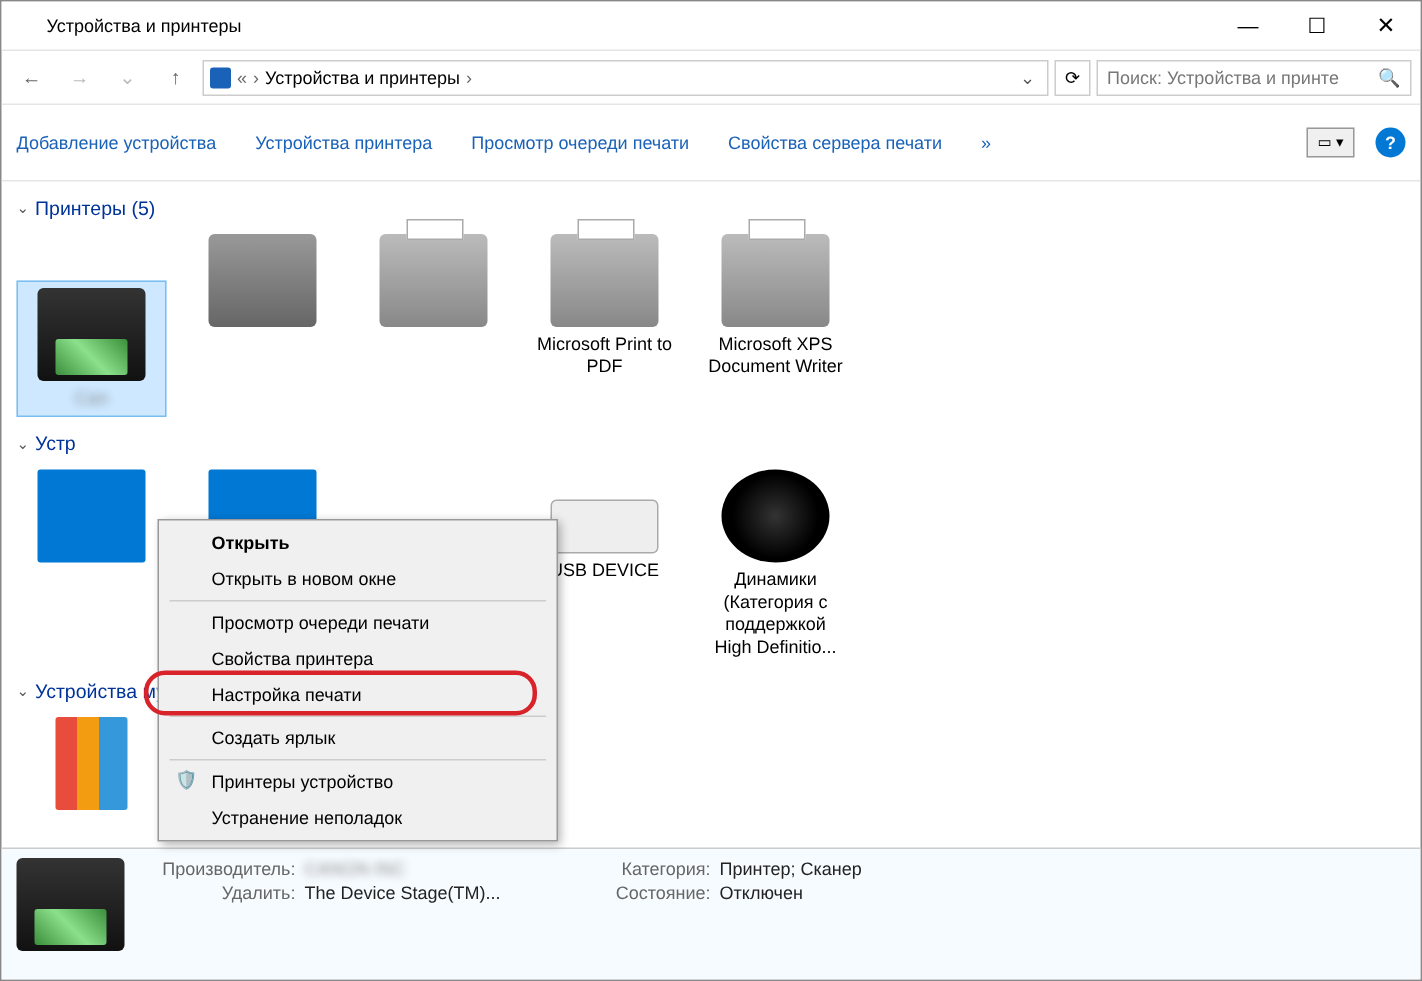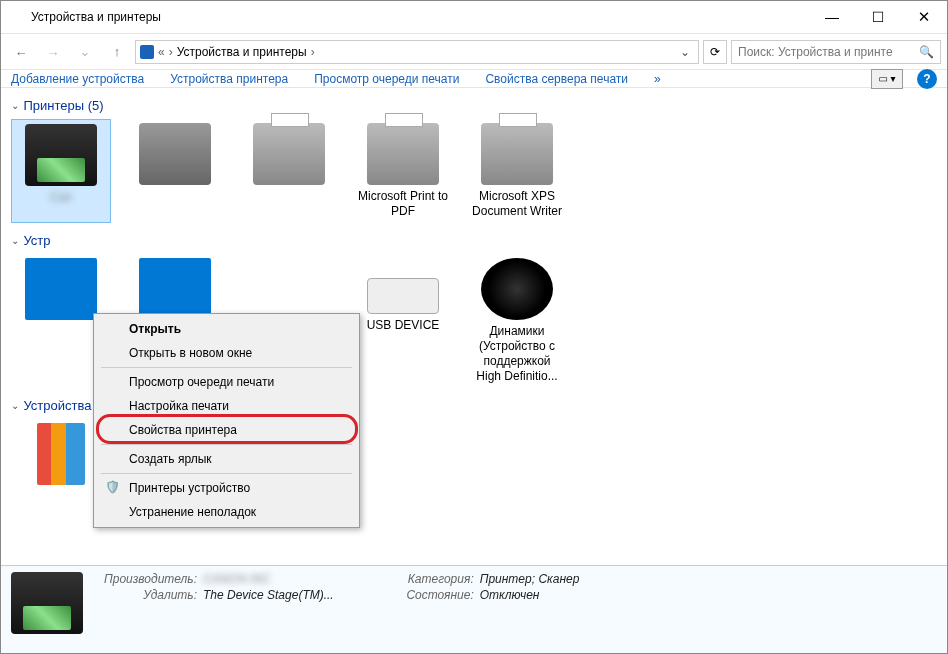--- a/index.html
+++ b/index.html
@@ -15,59 +15,59 @@
 .navbar { height: 36px; display: flex; align-items: center; padding: 0 6px; gap: 4px; border-top: 1px solid #e5e5e5; }
 .nav-btn { width: 28px; height: 28px; display: flex; align-items: center; justify-content: center; color: #666; font-size: 13px; }
 .nav-btn.disabled { color: #bbb; }
 .addr-bar { flex: 1; height: 24px; border: 1px solid #ccc; display: flex; align-items: center; padding: 0 4px; gap: 4px; font-size: 12px; }
 .addr-bar .sep { color: #666; }
 .addr-dropdown { width: 18px; text-align: center; color: #555; }
 .refresh-btn { width: 24px; height: 24px; border: 1px solid #ccc; display: flex; align-items: center; justify-content: center; }
 .search-bar { width: 210px; height: 24px; border: 1px solid #ccc; display: flex; align-items: center; padding: 0 6px; color: #777; }
 .search-bar .ph { flex: 1; overflow: hidden; white-space: nowrap; }
 
-.toolbar { height: 19px; display: flex; align-items: center; padding: 0 10px; gap: 26px; border-top: 1px solid #e5e5e5; border-bottom: 1px solid #e5e5e5; }
+.toolbar { height: 52px; display: flex; align-items: center; padding: 0 10px; gap: 26px; border-top: 1px solid #e5e5e5; border-bottom: 1px solid #e5e5e5; }
 .toolbar-item { color: #1a62b8; font-size: 12px; cursor: default; }
 .toolbar-right { margin-left: auto; display: flex; align-items: center; gap: 14px; }
 .view-btn { width: 32px; height: 20px; border: 1px solid #999; background: #f0f0f0; display: flex; align-items: center; justify-content: center; font-size: 10px; }
 .help-btn { width: 20px; height: 20px; border-radius: 50%; background: #0078d4; color: #fff; display: flex; align-items: center; justify-content: center; font-weight: bold; }
 
 .content { position: relative; padding: 6px 10px; height: 460px; overflow: hidden; }
 .section-header { display: flex; align-items: center; gap: 4px; color: #003399; font-size: 13px; margin: 4px 0 6px 0; }
 .section-header .chev { font-size: 10px; color: #555; }
 
 .item-grid { display: flex; gap: 14px; flex-wrap: wrap; margin-bottom: 10px; }
 .item { width: 100px; text-align: center; font-size: 12px; padding: 4px; position: relative; }
-.item.selected { background: #cde8ff; border: 1px solid #7abef0; }
+.item.selected { background: #cde8ff; border: 1px solid #7abef0; margin-top: 35px; }
 .item .device-icon { width: 72px; height: 62px; margin: 0 auto 4px; }
 .item .label { line-height: 1.25; word-wrap: break-word; }
 
 .printer-icon { background: linear-gradient(#333,#111); border-radius: 4px; position: relative; }
 .printer-icon::before { content: ''; position: absolute; bottom: 4px; left: 12px; width: 48px; height: 24px; background: linear-gradient(45deg,#3b8e3b,#8be08b,#3b8e3b); border-radius: 2px; }
 .printer-gray { background: linear-gradient(#bbb,#888); border-radius: 4px; position: relative; }
 .printer-gray::before { content: ''; position: absolute; top: -10px; left: 18px; width: 36px; height: 12px; background: #fff; border: 1px solid #aaa; }
 .speaker-icon { background: radial-gradient(circle at 50% 50%, #333 0%, #000 60%); border-radius: 50%; }
 .keyboard-icon { background: #eee; border: 1px solid #aaa; border-radius: 4px; height: 36px !important; margin-top: 20px !important; }
 .monitor-icon { background: #0078d4; border-radius: 2px; }
 .fax-icon { background: linear-gradient(#999,#666); border-radius: 4px; }
 .media-icon { background: linear-gradient(90deg,#e74c3c 0 30%,#f39c12 30% 60%,#3498db 60% 100%); border-radius: 2px; }
 .note-icon { color: #0078d4; font-size: 40px; line-height: 60px; }
 
-.context-menu { position: absolute; left: 92px; top: 225px; width: 267px; background: #f0f0f0; border: 1px solid #999; box-shadow: 2px 2px 6px rgba(0,0,0,0.3); z-index: 10; padding: 3px; }
+.context-menu { position: absolute; left: 104px; top: 225px; width: 267px; background: #f0f0f0; border: 1px solid #999; box-shadow: 2px 2px 6px rgba(0,0,0,0.3); z-index: 10; padding: 3px; }
 .ctx-item { padding: 5px 12px 5px 32px; font-size: 12px; position: relative; }
 .ctx-item.bold { font-weight: bold; }
 .ctx-sep { height: 1px; background: #ccc; margin: 2px 4px; }
 .ctx-item .shield { position: absolute; left: 8px; top: 4px; font-size: 12px; }
 .ctx-highlight { position: absolute; border: 3px solid #d8232a; border-radius: 14px; left: 95px; top: 326px; width: 262px; height: 30px; z-index: 20; pointer-events: none; }
 
 .details-pane { position: absolute; bottom: 0; left: 0; right: 0; height: 88px; border-top: 1px solid #ccc; background: #f6fbff; display: flex; padding: 6px 10px; gap: 14px; }
 .details-icon { width: 72px; height: 62px; }
 .details-text { flex: 1; display: flex; gap: 40px; font-size: 12px; color: #333; }
 .details-col { display: flex; flex-direction: column; gap: 2px; }
-.details-row { display: flex; gap: 6px; font-style: italic; }
+.details-row { display: flex; gap: 6px; }
 .details-label { color: #666; min-width: 100px; text-align: right; }
 .details-val { color: #222; }
 .blurred { color: transparent; text-shadow: 0 0 6px #888; }
 
 .mini-ctrl { width: 14px; height: 14px; background: #1a62b8; border-radius: 2px; }
 </style>
 </head>
 <body>
 
 <div class="titlebar">
@@ -154,21 +154,21 @@
       <div class="device-icon monitor-icon"></div>
       <div class="label">2</div>
     </div>
     <div class="item" style="visibility:hidden"></div>
     <div class="item">
       <div class="device-icon keyboard-icon"></div>
       <div class="label">USB DEVICE</div>
     </div>
     <div class="item">
       <div class="device-icon speaker-icon"></div>
-      <div class="label">Динамики (Устройство с поддержкой High Definitio...</div>
+      <div class="label">Динамики (Категория с поддержкой High Definitio...</div>
     </div>
   </div>
 
   <div class="section-header">
     <span class="chev">⌄</span>
     <span>Устройства мультимедиа (1)</span>
   </div>
   <div class="item-grid">
     <div class="item">
       <div class="device-icon media-icon" style="width:48px"></div>
@@ -176,22 +176,22 @@
     <div class="item" style="width:40px">
       <div class="note-icon">♪</div>
     </div>
   </div>
 
   <div class="context-menu">
     <div class="ctx-item bold">Открыть</div>
     <div class="ctx-item">Открыть в новом окне</div>
     <div class="ctx-sep"></div>
     <div class="ctx-item">Просмотр очереди печати</div>
+    <div class="ctx-item">Свойства принтера</div>
     <div class="ctx-item">Настройка печати</div>
-    <div class="ctx-item">Свойства принтера</div>
     <div class="ctx-sep"></div>
     <div class="ctx-item">Создать ярлык</div>
     <div class="ctx-sep"></div>
     <div class="ctx-item"><span class="shield">🛡️</span><span>Принтеры устройство</span></div>
     <div class="ctx-item">Устранение неполадок</div>
 
   </div>
   <div class="ctx-highlight"></div>
 </div>
 

